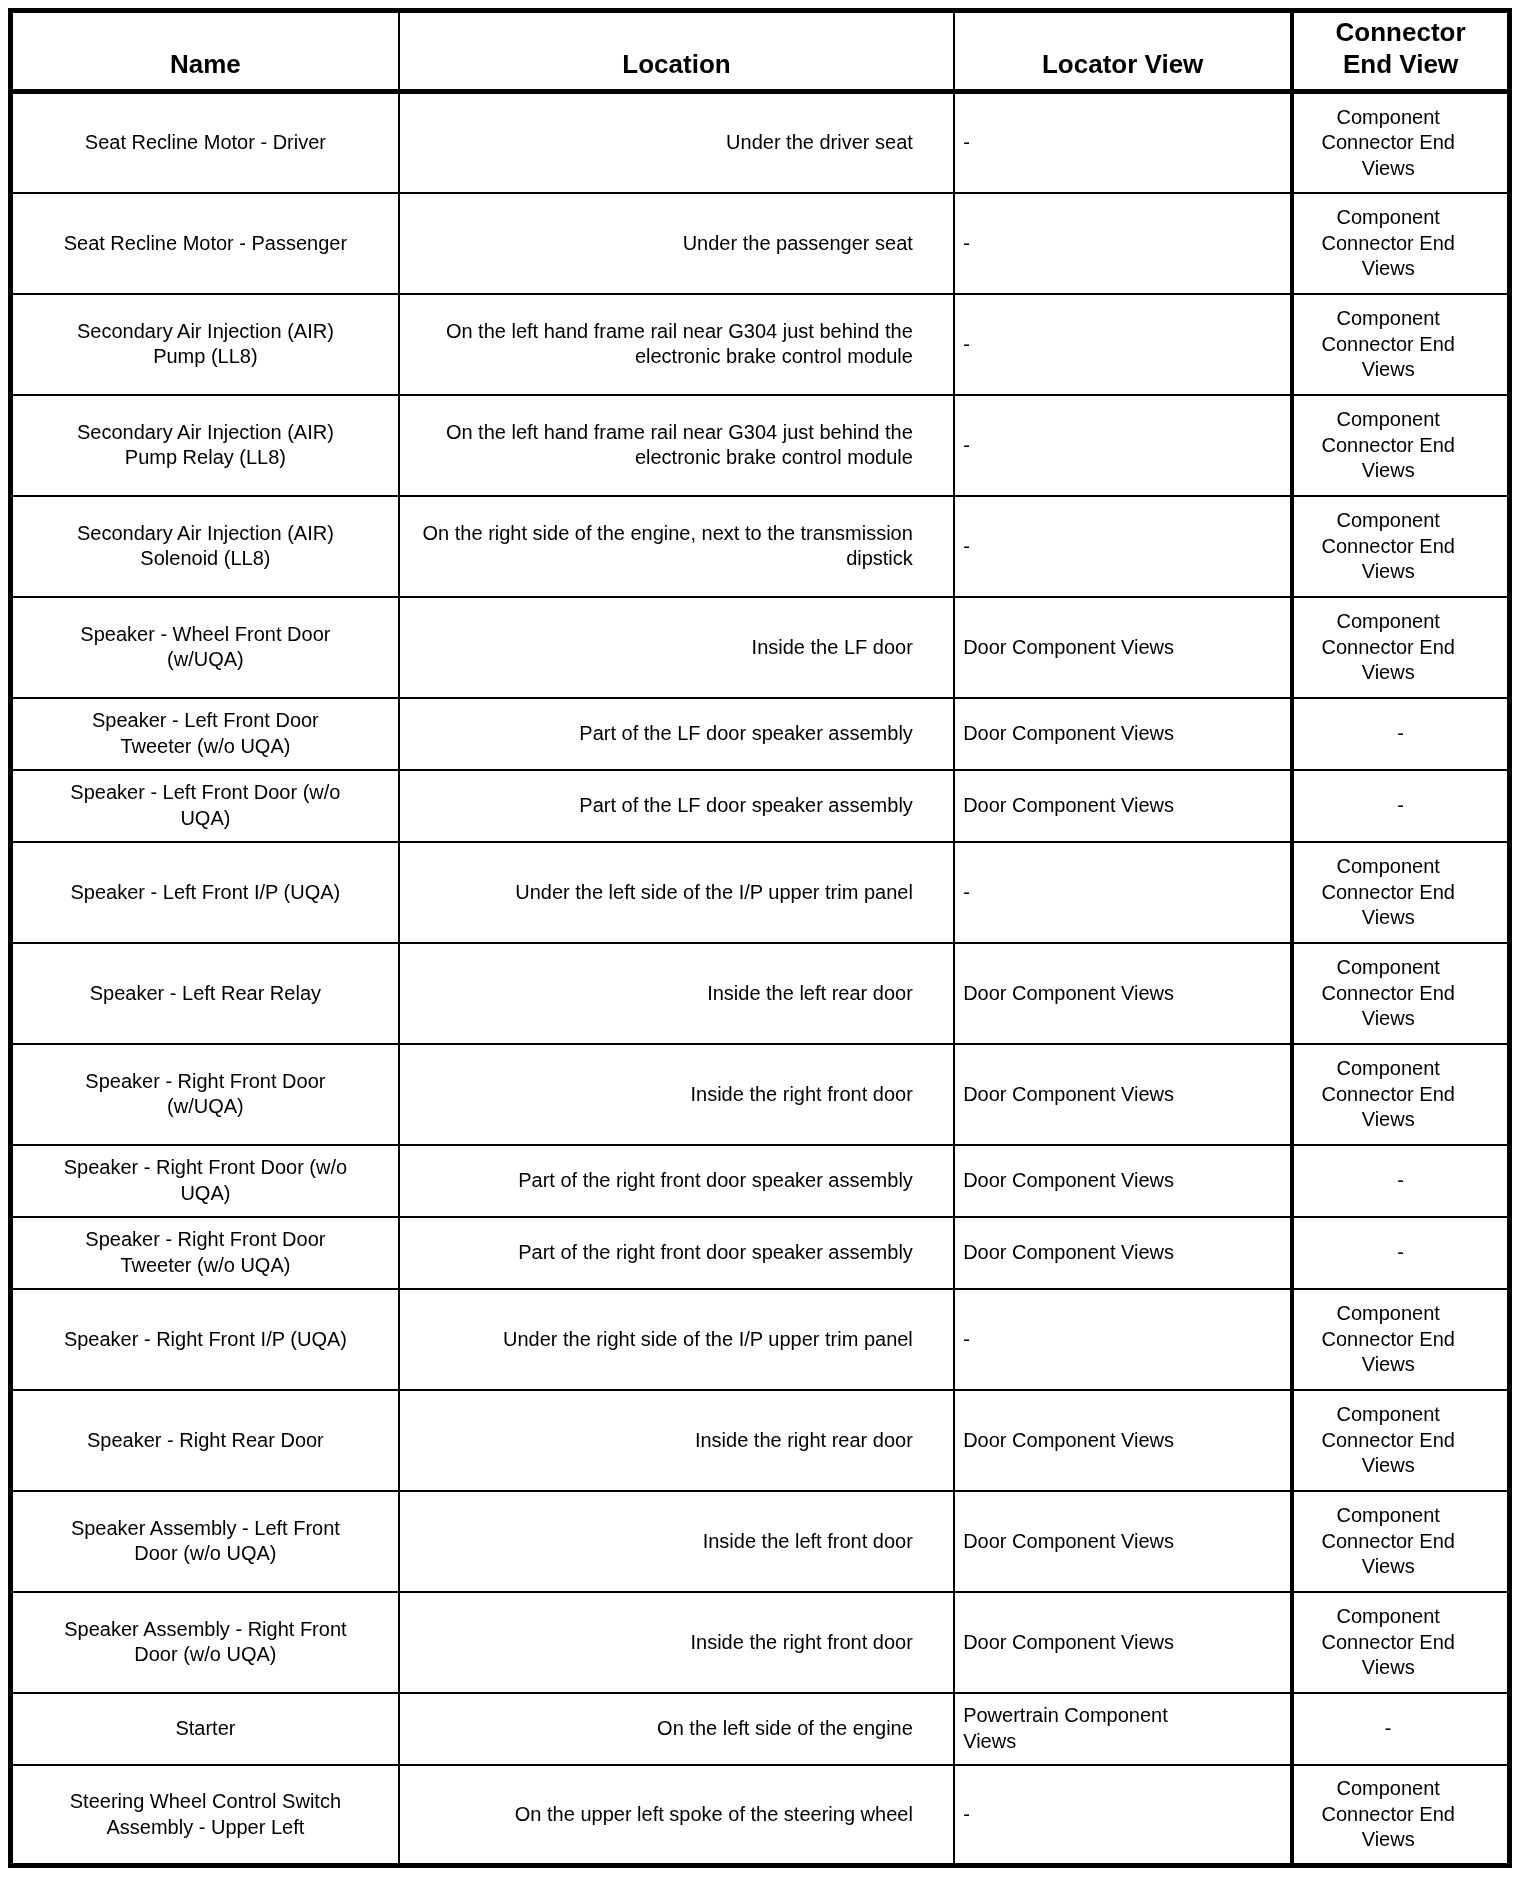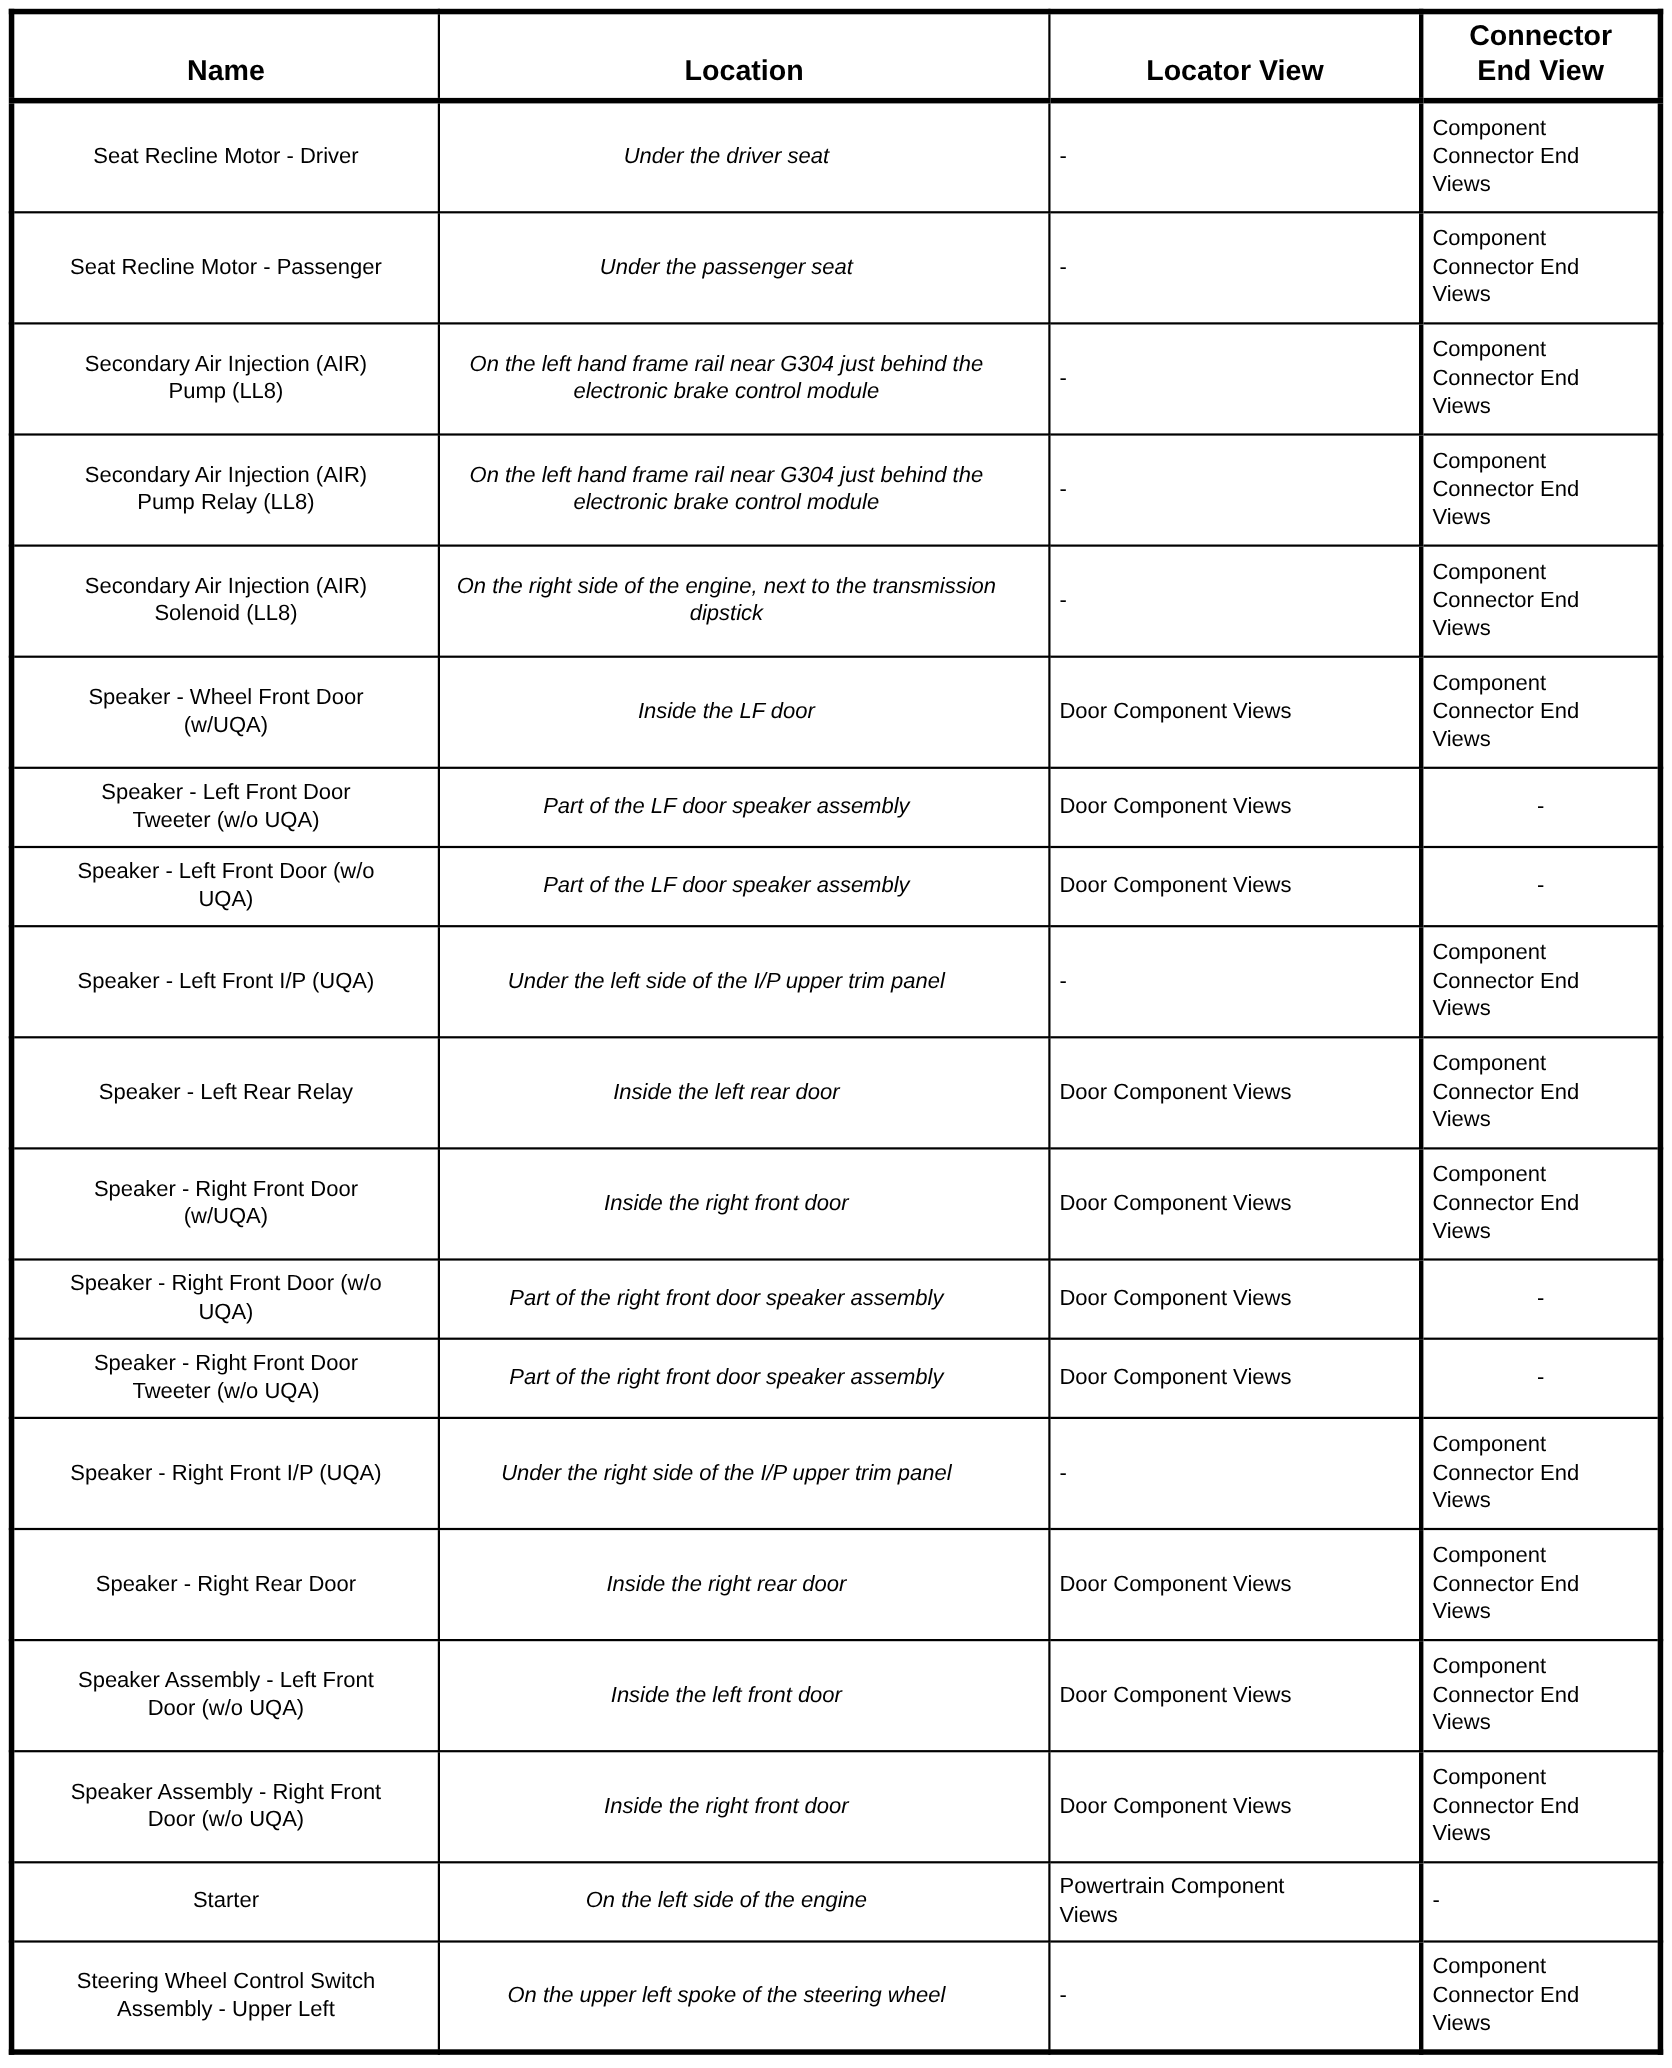--- a/index.html
+++ b/index.html
@@ -40,25 +40,25 @@
     padding: 6px 8px;
   }
   .col-0 { width: 386px; }
   .col-1 { width: 552px; }
   .col-2 { width: 336px; }
   .col-3 { width: 216px; }
   th.col-3, td.connector { border-left: 4px solid #000000; }
   th.col-3 .cellwrap { max-width: 170px; margin: 0 auto; }
   td.name { text-align: center; }
   td.name .cellwrap { max-width: 300px; margin: 0 auto; }
-  td.location { text-align: center; font-style: italic; }
+  td.location { text-align: right; }
   td.location .cellwrap { max-width: 505px; }
   td.locator { text-align: left; }
   td.locator .cellwrap { max-width: 245px; }
-  td.connector { text-align: left; }
+  td.connector { text-align: center; }
   td.connector .cellwrap { max-width: 172px; }
   td.connector.center { text-align: center; }
   td.connector.center .cellwrap { max-width: none; }
   tr.tall { height: 101px; }
   tr.short { height: 72px; }
 </style>
 </head>
 <body>
 
 <div class="page">

